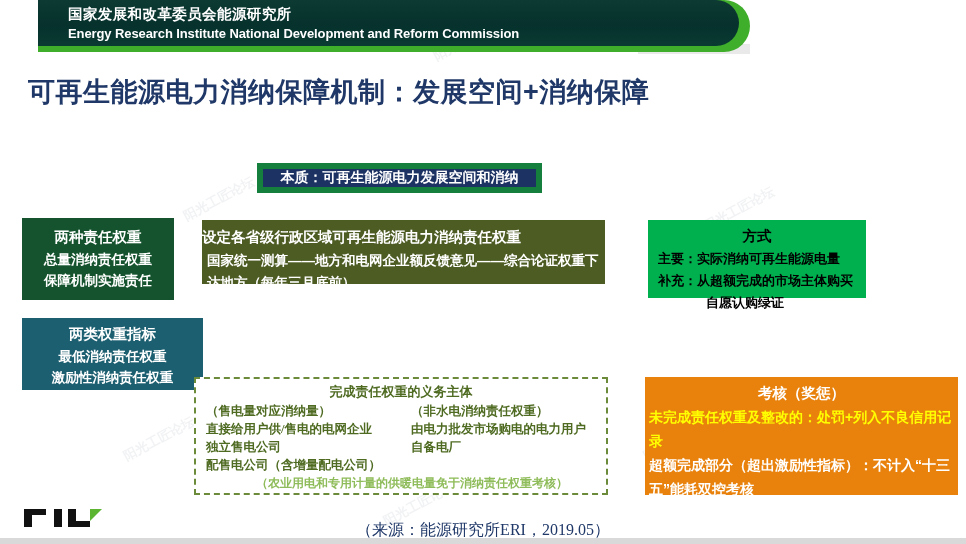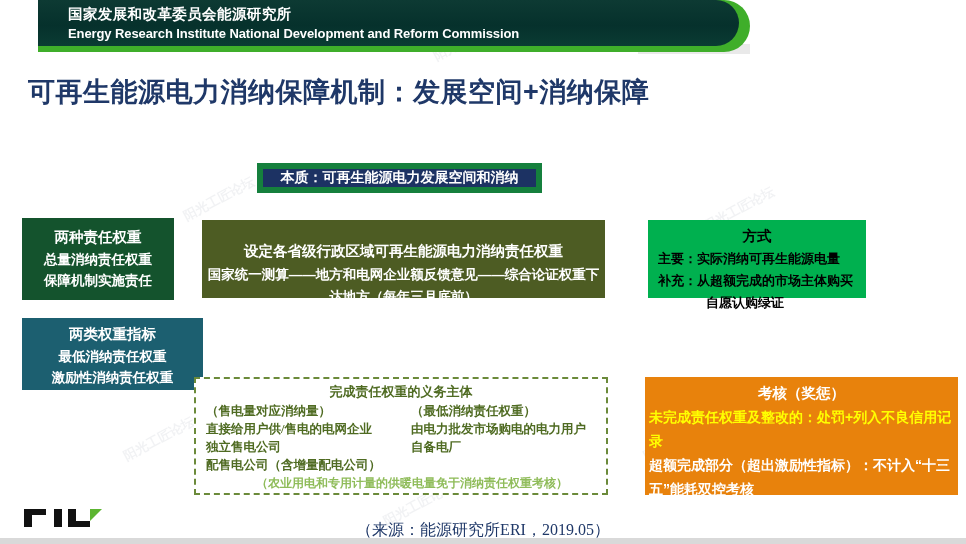--- a/index.html
+++ b/index.html
@@ -67,22 +67,22 @@
   .box-indicators{
     left:22px;top:318px;width:181px;height:72px;
     background:#1c5f70;color:#ffffff;
     padding-top:5px;text-align:center;
   }
   .box-indicators .hd{font-size:14.5px;font-weight:bold;line-height:23px;}
   .box-indicators .ln{font-size:13.5px;font-weight:bold;line-height:21px;}
 
   
   .box-setting{
-    left:202px;top:220px;width:403px;height:78px;
-    background:#4d5c23;color:#ffffff;text-align:center;padding-top:19px;
+    left:202px;top:220px;width:403px;height:64px;
+    background:#4d5c23;color:#ffffff;padding-top:5px;
   }
   .box-setting .hd{font-size:14.5px;font-weight:bold;line-height:25px;}
   .box-setting .ln{font-size:13.5px;font-weight:bold;line-height:22px;padding:0 5px;}
 
   
   .box-method{
     left:648px;top:220px;width:218px;height:78px;
     background:#00b04f;color:#000000;text-align:center;padding-top:4px;
   }
   .box-method .hd{font-size:14.5px;font-weight:bold;line-height:24px;}
@@ -193,21 +193,21 @@
     <div class="ln">主要：实际消纳可再生能源电量</div>
     <div class="ln">补充：从超额完成的市场主体购买</div>
     <div class="ln ind">自愿认购绿证</div>
   </div>
 
 
   <div class="box box-obligation">
     <div class="hd">完成责任权重的义务主体</div>
     <div class="row">
       <div class="c1">（售电量对应消纳量）</div>
-      <div class="c2">（最低消纳责任权重）</div>
+      <div class="c2">（非水电消纳责任权重）</div>
     </div>
     <div class="row">
       <div class="c1">直接给用户供/售电的电网企业</div>
       <div class="c2">由电力批发市场购电的电力用户</div>
     </div>
     <div class="row">
       <div class="c1">独立售电公司</div>
       <div class="c2">自备电厂</div>
     </div>
     <div class="row">

